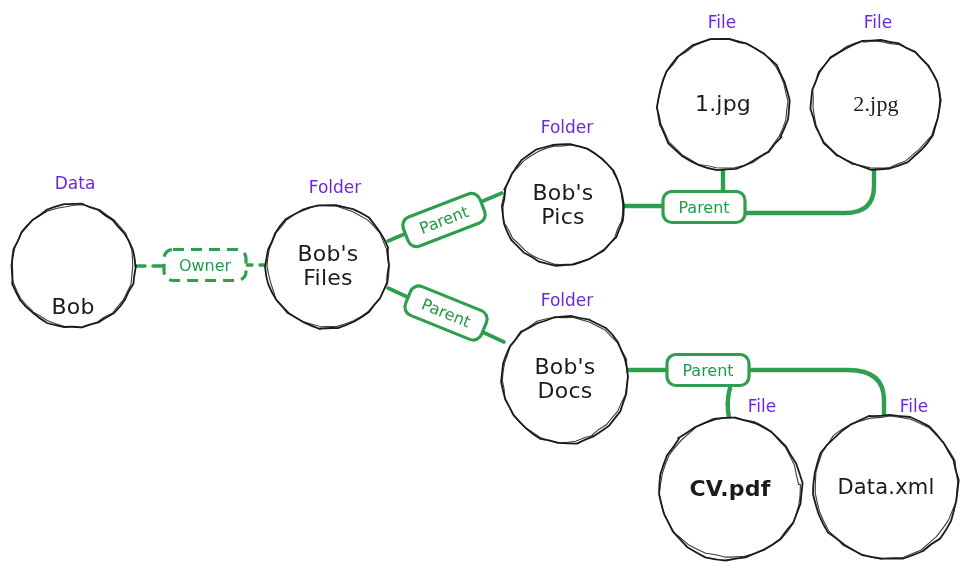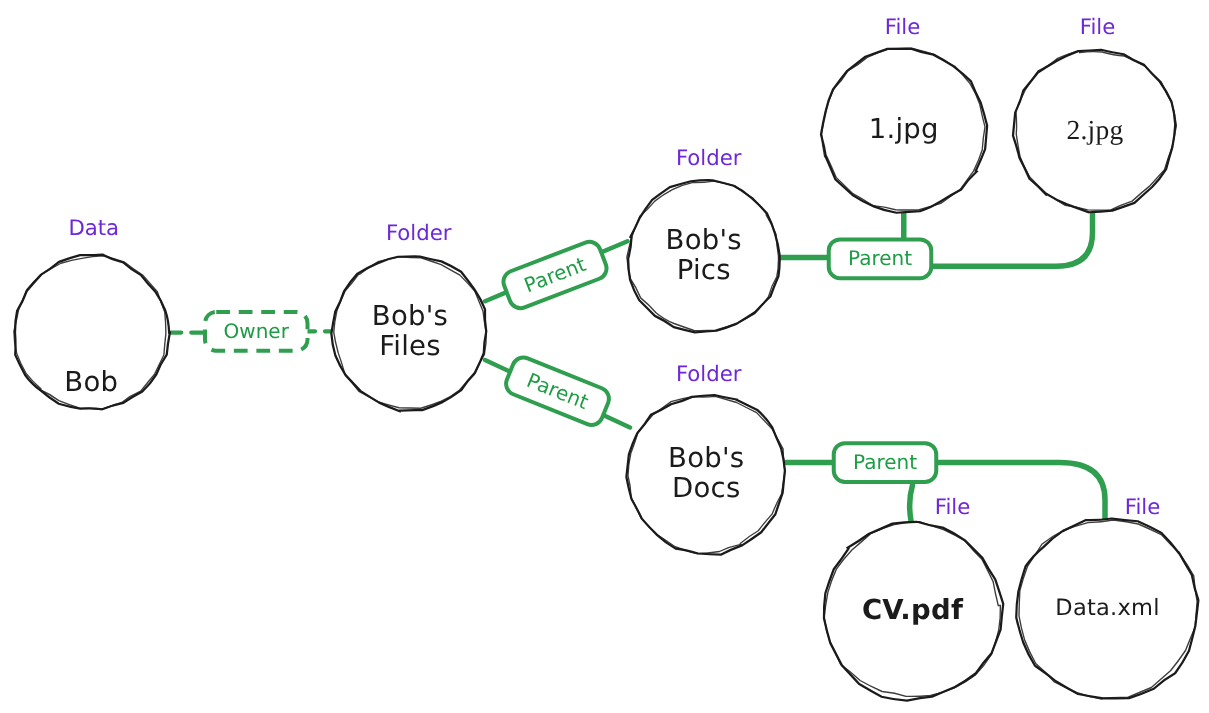--- a/index.html
+++ b/index.html
@@ -33,21 +33,21 @@
     pointer-events: none;
   }
   .node-text {
     color: #1b1b1b;
     font-size: 22px;
     line-height: 1.08;
     transform: translate(-50%, -50%);
     letter-spacing: 0.2px;
   }
   .node-text.small {
-    font-size: 18px;
+    font-size: 21px;
   }
   .type-label {
     color: #6d28d9;
     font-size: 17px;
     transform: translate(-50%, -50%);
   }
 </style>
 </head>
 <body>
 

